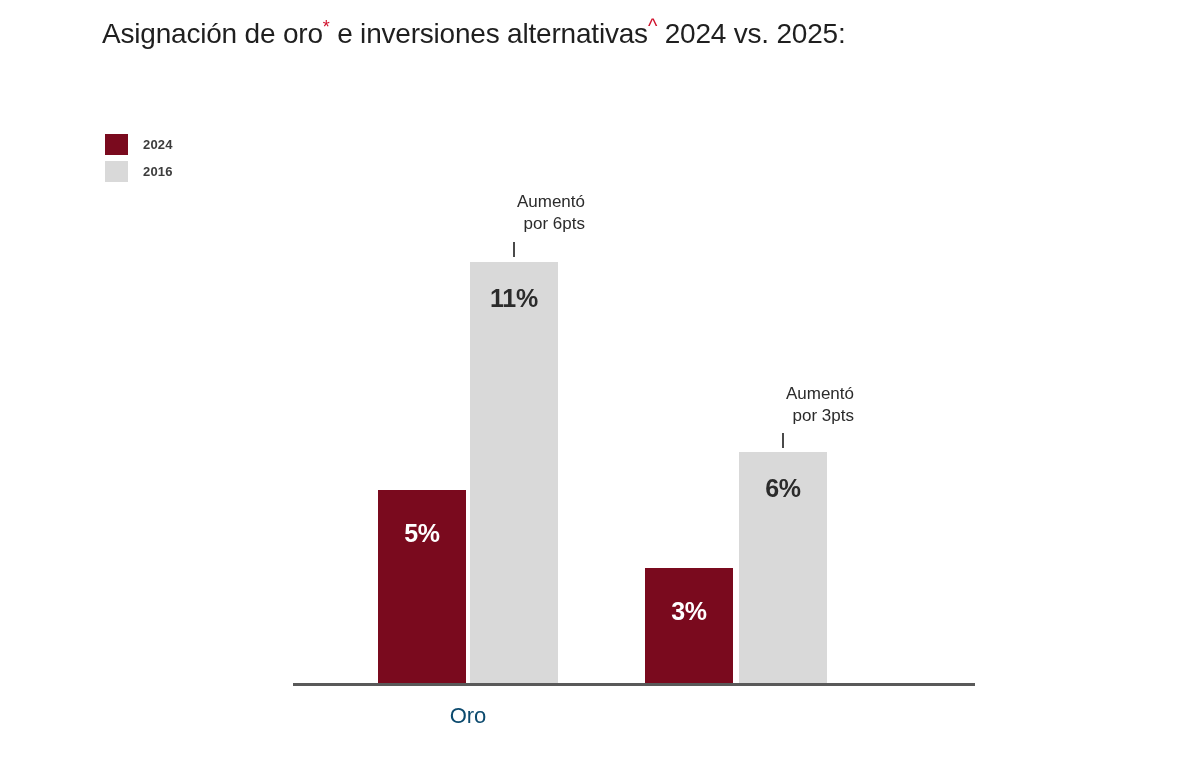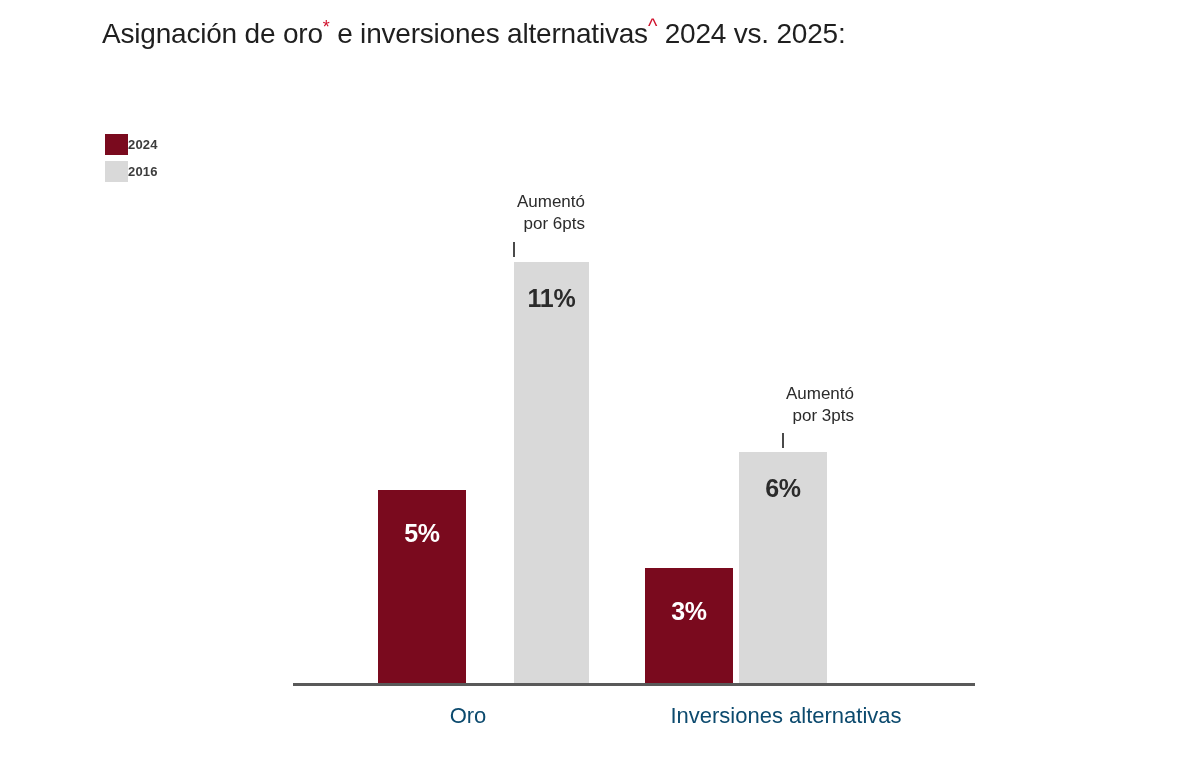--- a/index.html
+++ b/index.html
@@ -47,20 +47,21 @@
     display: flex;
     align-items: center;
     height: 27px;
   }
   .legend-swatch {
     width: 23px;
     height: 21px;
     flex: 0 0 auto;
   }
   .legend-label {
+    margin-left: 15px;
     font-size: 13px;
     font-weight: 700;
     color: #3c3c3c;
     letter-spacing: 0.2px;
   }
 
   
   .plot {
     position: absolute;
     left: 0;
@@ -148,32 +149,31 @@
 
 <div class="plot">
 
   <div class="annotation" style="left:443px; top:191px; width:142px;">Aumentó
 por 6pts</div>
   <div class="annotation-tick" style="left:513px; top:242px; height:15px;"></div>
 
   <div class="bar red" style="left:378px; top:490px; width:88px; height:194px;">
     <span class="bar-value on-red">5%</span>
   </div>
-  <div class="bar gray" style="left:470px; top:262px; width:75px; height:422px;margin-left:44px;">
+  <div class="bar gray" style="left:470px; top:262px; width:88px; height:422px;">
     <span class="bar-value on-gray">11%</span>
   </div>
 
   <div class="annotation" style="left:712px; top:383px; width:142px;">Aumentó
 por 3pts</div>
   <div class="annotation-tick" style="left:782px; top:433px; height:15px;"></div>
 
   <div class="bar red" style="left:645px; top:568px; width:88px; height:116px;">
     <span class="bar-value on-red">3%</span>
   </div>
   <div class="bar gray" style="left:739px; top:452px; width:88px; height:232px;">
     <span class="bar-value on-gray">6%</span>
   </div>
 
   <div class="axis-line"></div>
 
   <div class="cat-label" style="left:398px; top:703px; width:140px;">Oro</div>
-  <div class="cat-label" style="left:616px; top:703px; width:340px;">Inversiones alternativas</div>
 </div>
 
 </body></html>

